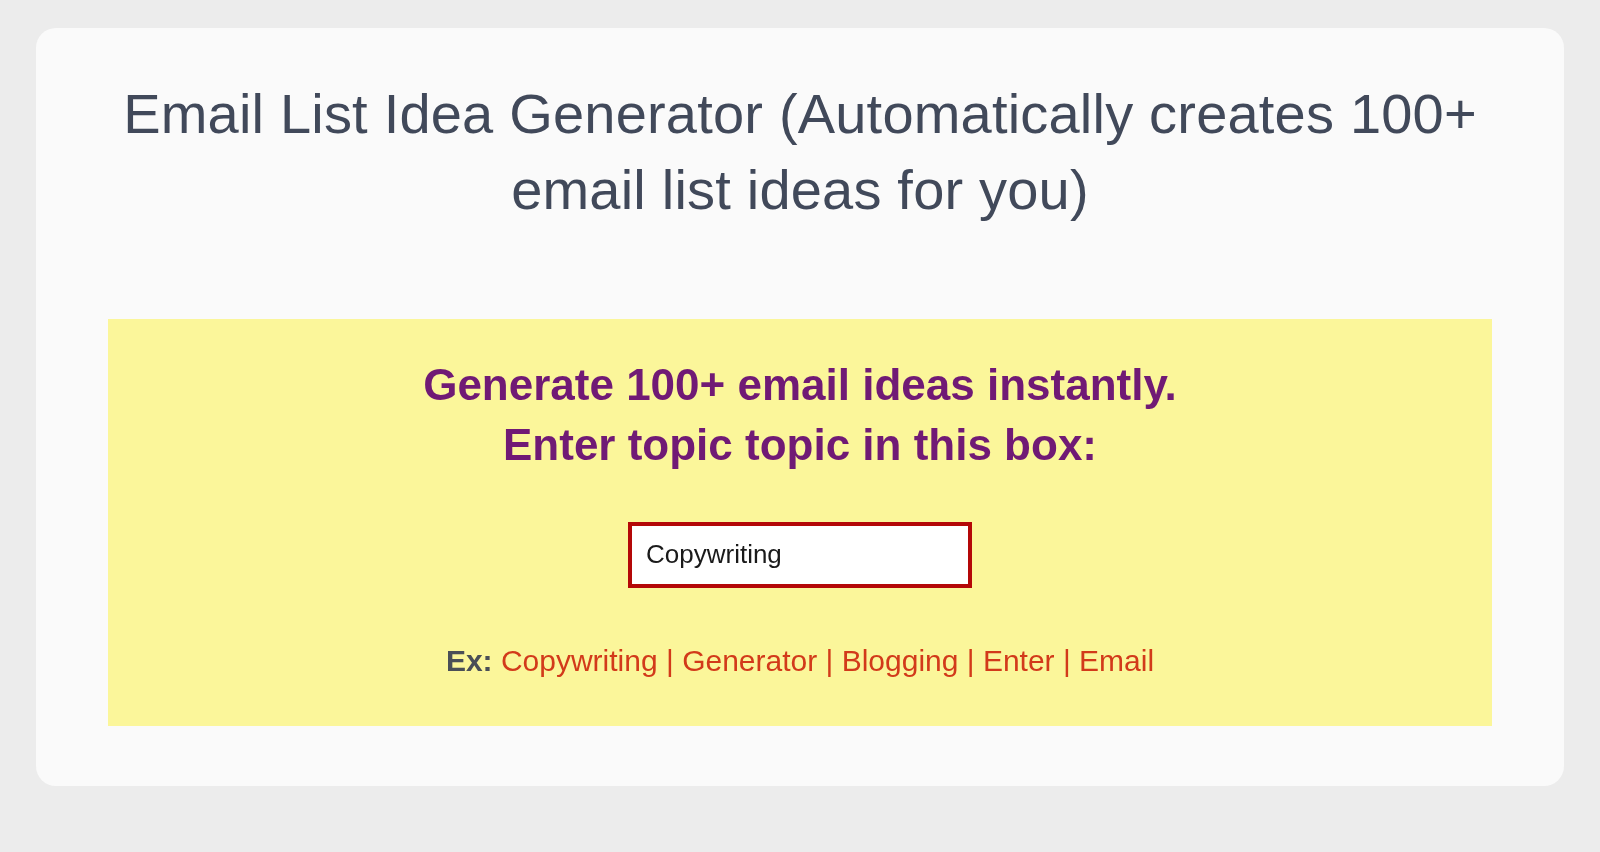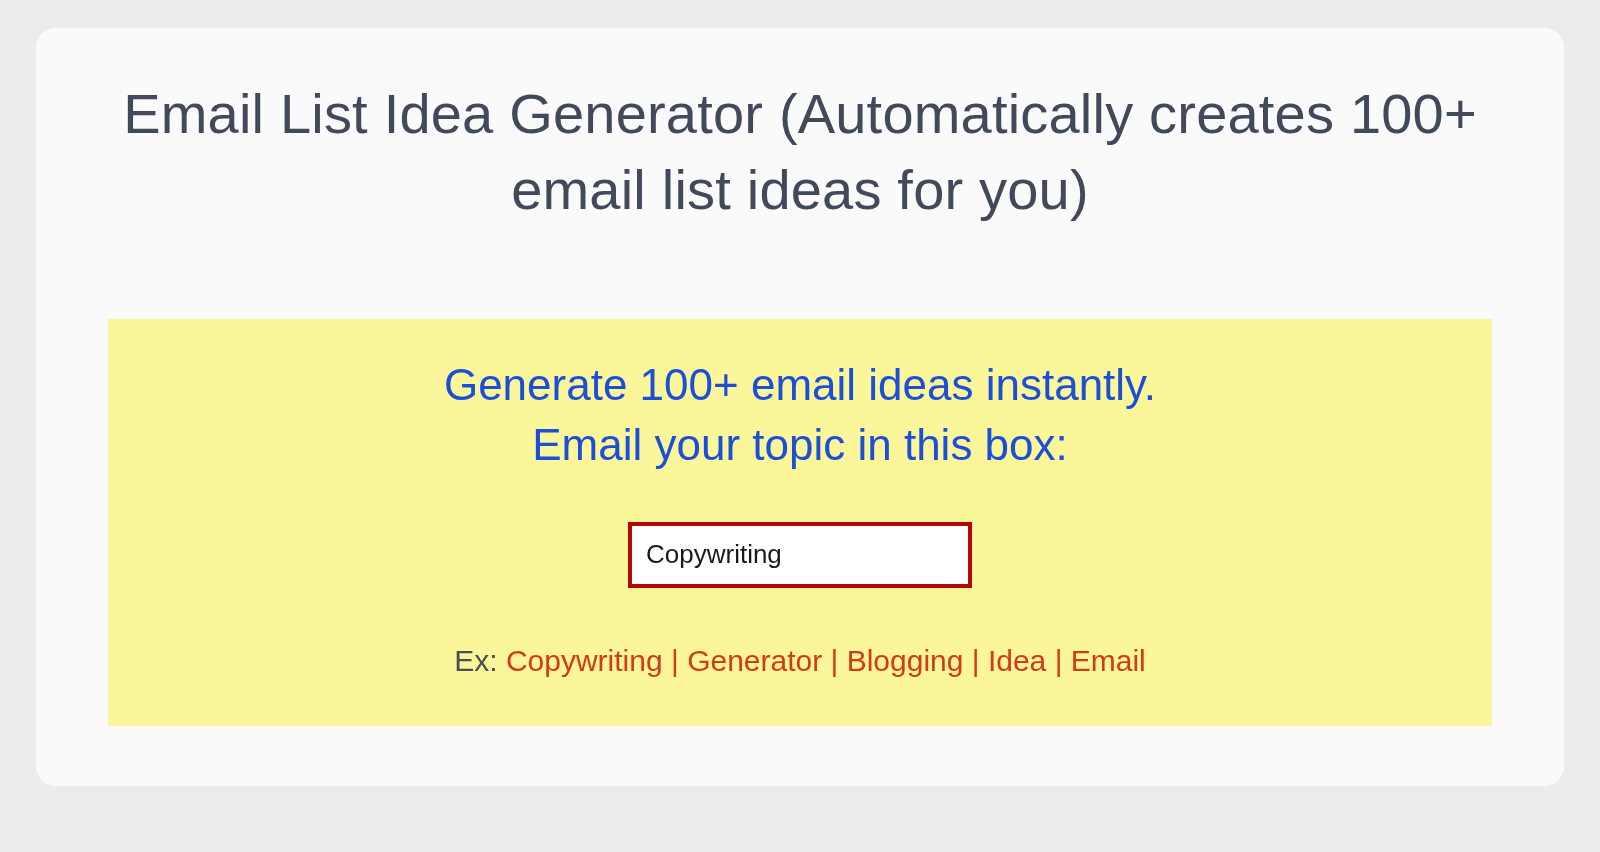--- a/index.html
+++ b/index.html
@@ -31,22 +31,22 @@
       letter-spacing: 0.2px;
       margin-bottom: 92px;
     }
     .prompt-box {
       background: #fbf69a;
       padding: 36px 60px 48px 60px;
       text-align: center;
     }
     .prompt-heading {
       font-size: 44px;
-      font-weight: 400;
-      color: #1d4ed8;
+      font-weight: 700;
+      color: #701a75;
       line-height: 1.35;
       margin-bottom: 48px;
     }
     .topic-input {
       width: 344px;
       height: 66px;
       border: 4px solid #b40808;
       background: #ffffff;
       font-size: 26px;
       color: #1a1a1a;
@@ -54,21 +54,21 @@
       font-family: inherit;
       outline: none;
       display: block;
       margin: 0 auto 56px auto;
     }
     .examples-line {
       font-size: 30px;
       color: #4a4f57;
     }
     .examples-label {
-      font-weight: 400;
+      font-weight: 700;
       color: #4a4f57;
     }
     .example-link {
       color: #d23a1a;
       text-decoration: none;
       cursor: pointer;
     }
     .separator {
       color: #d23a1a;
     }
@@ -76,24 +76,24 @@
 </head>
 <body>
 
 <div class="outer-container">
   <div class="card">
     <h1 class="page-title">Email List Idea Generator (Automatically creates 100+ email list ideas for you)</h1>
 
     <div class="prompt-box">
       <div class="prompt-heading">
         <span>Generate 100+ email ideas instantly.</span><br>
-        <span>Email your topic in this box:</span>
+        <span>Enter topic topic in this box:</span>
       </div>
 
       <input type="text" class="topic-input" value="Copywriting" style="">
 
       <div class="examples-line">
         <span class="examples-label">Ex:</span>
-        <span id="examples-list"> <a class="example-link">Copywriting</a><span class="separator"> | </span><a class="example-link">Generator</a><span class="separator"> | </span><a class="example-link">Blogging</a><span class="separator"> | </span><a class="example-link">Idea</a><span class="separator"> | </span><a class="example-link">Email</a></span>
+        <span id="examples-list"> <a class="example-link">Copywriting</a><span class="separator"> | </span><a class="example-link">Generator</a><span class="separator"> | </span><a class="example-link">Blogging</a><span class="separator"> | </span><a class="example-link">Enter</a><span class="separator"> | </span><a class="example-link">Email</a></span>
       </div>
     </div>
   </div>
 </div>
 
 </body></html>

